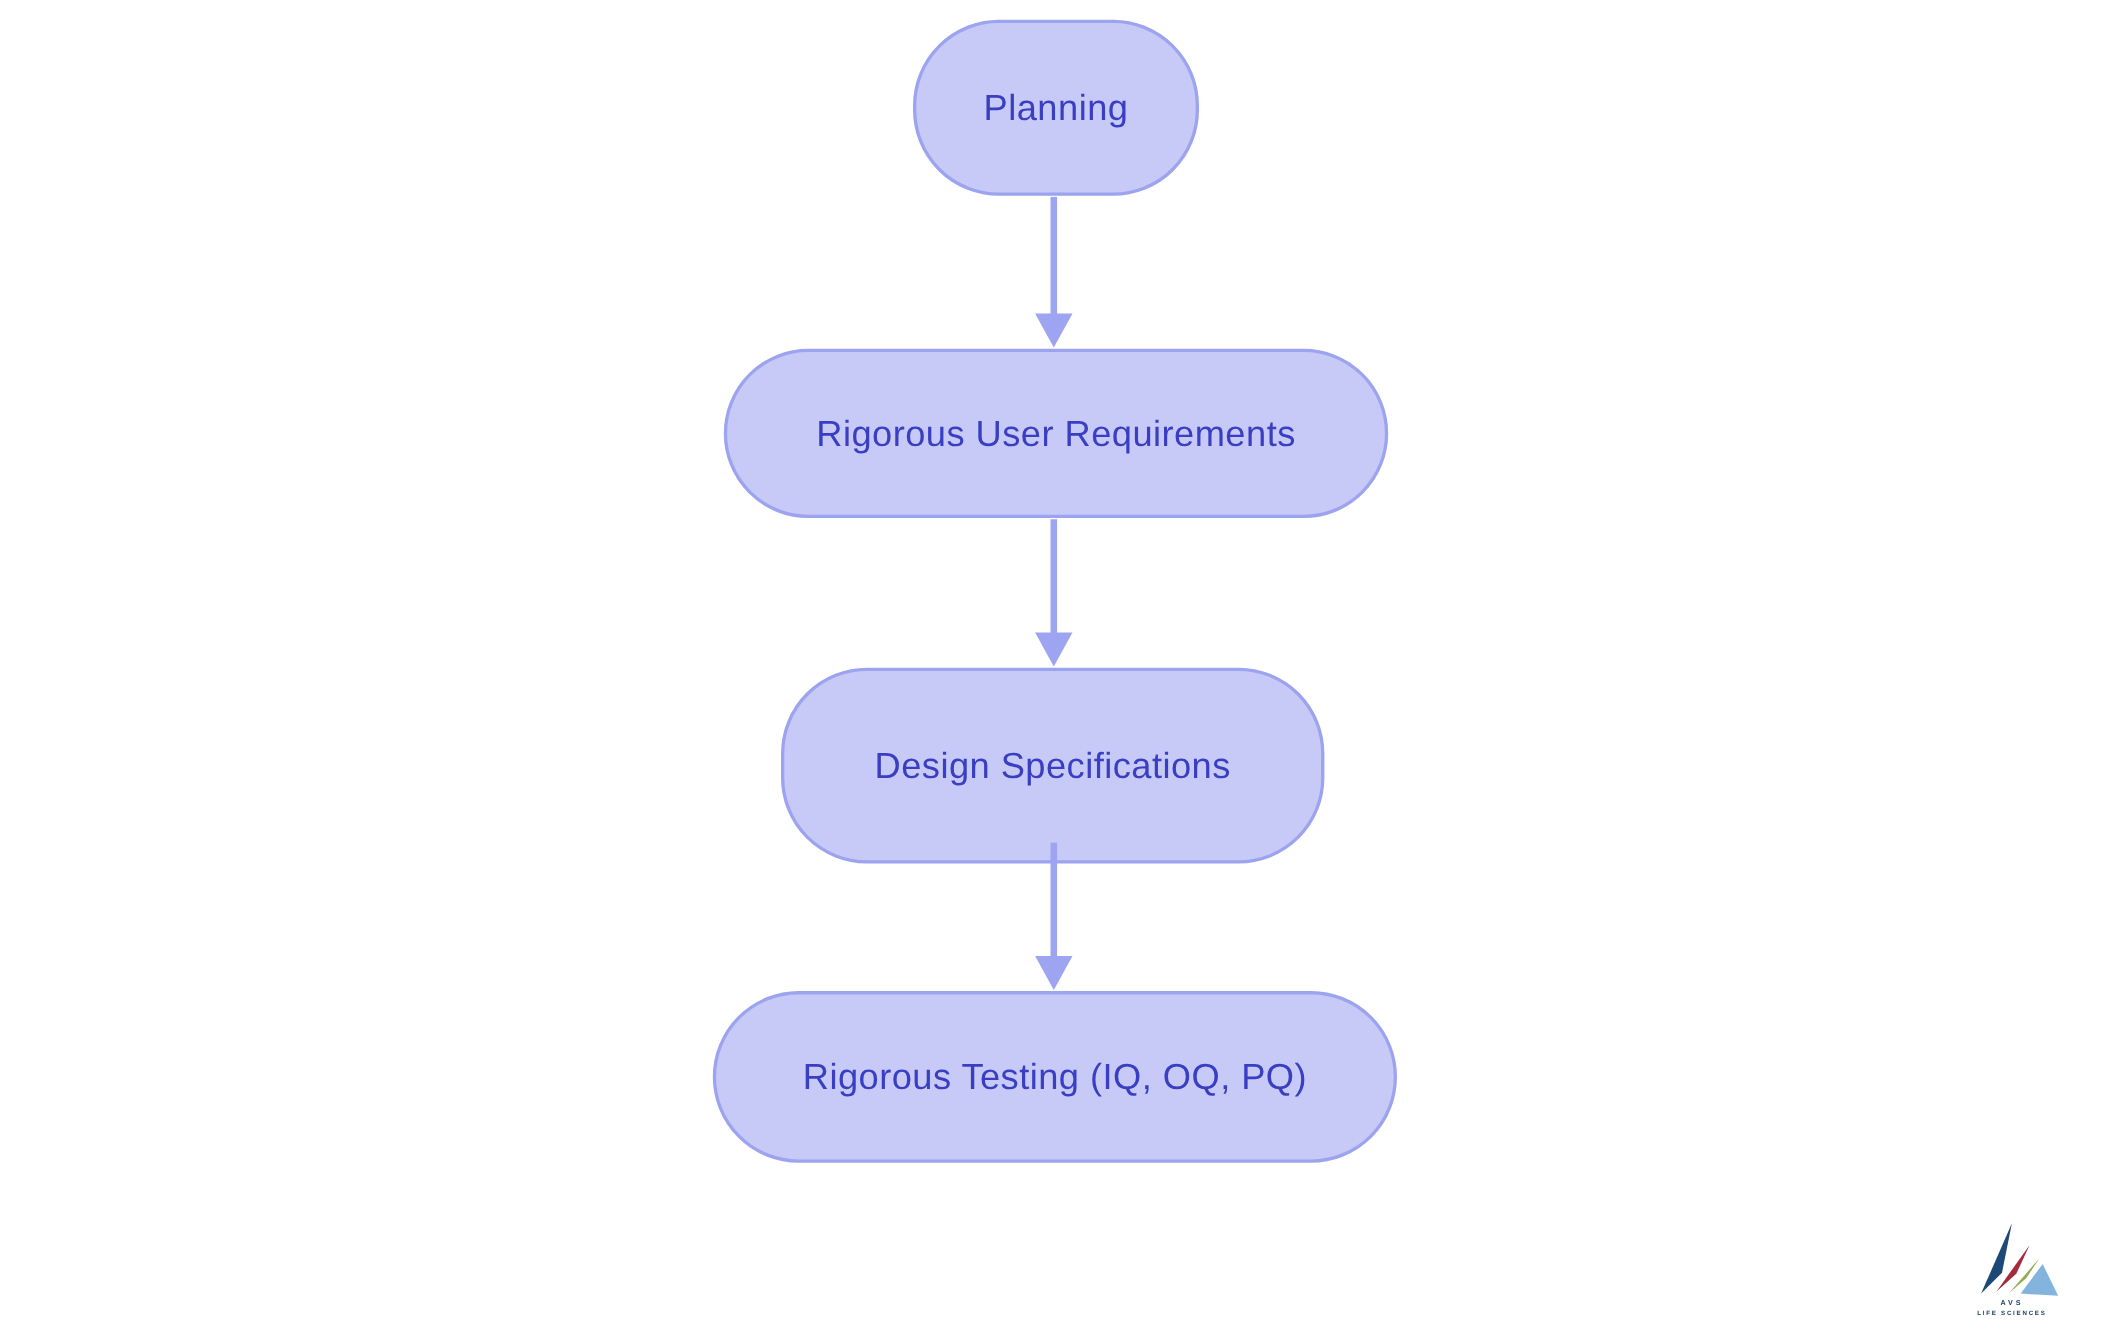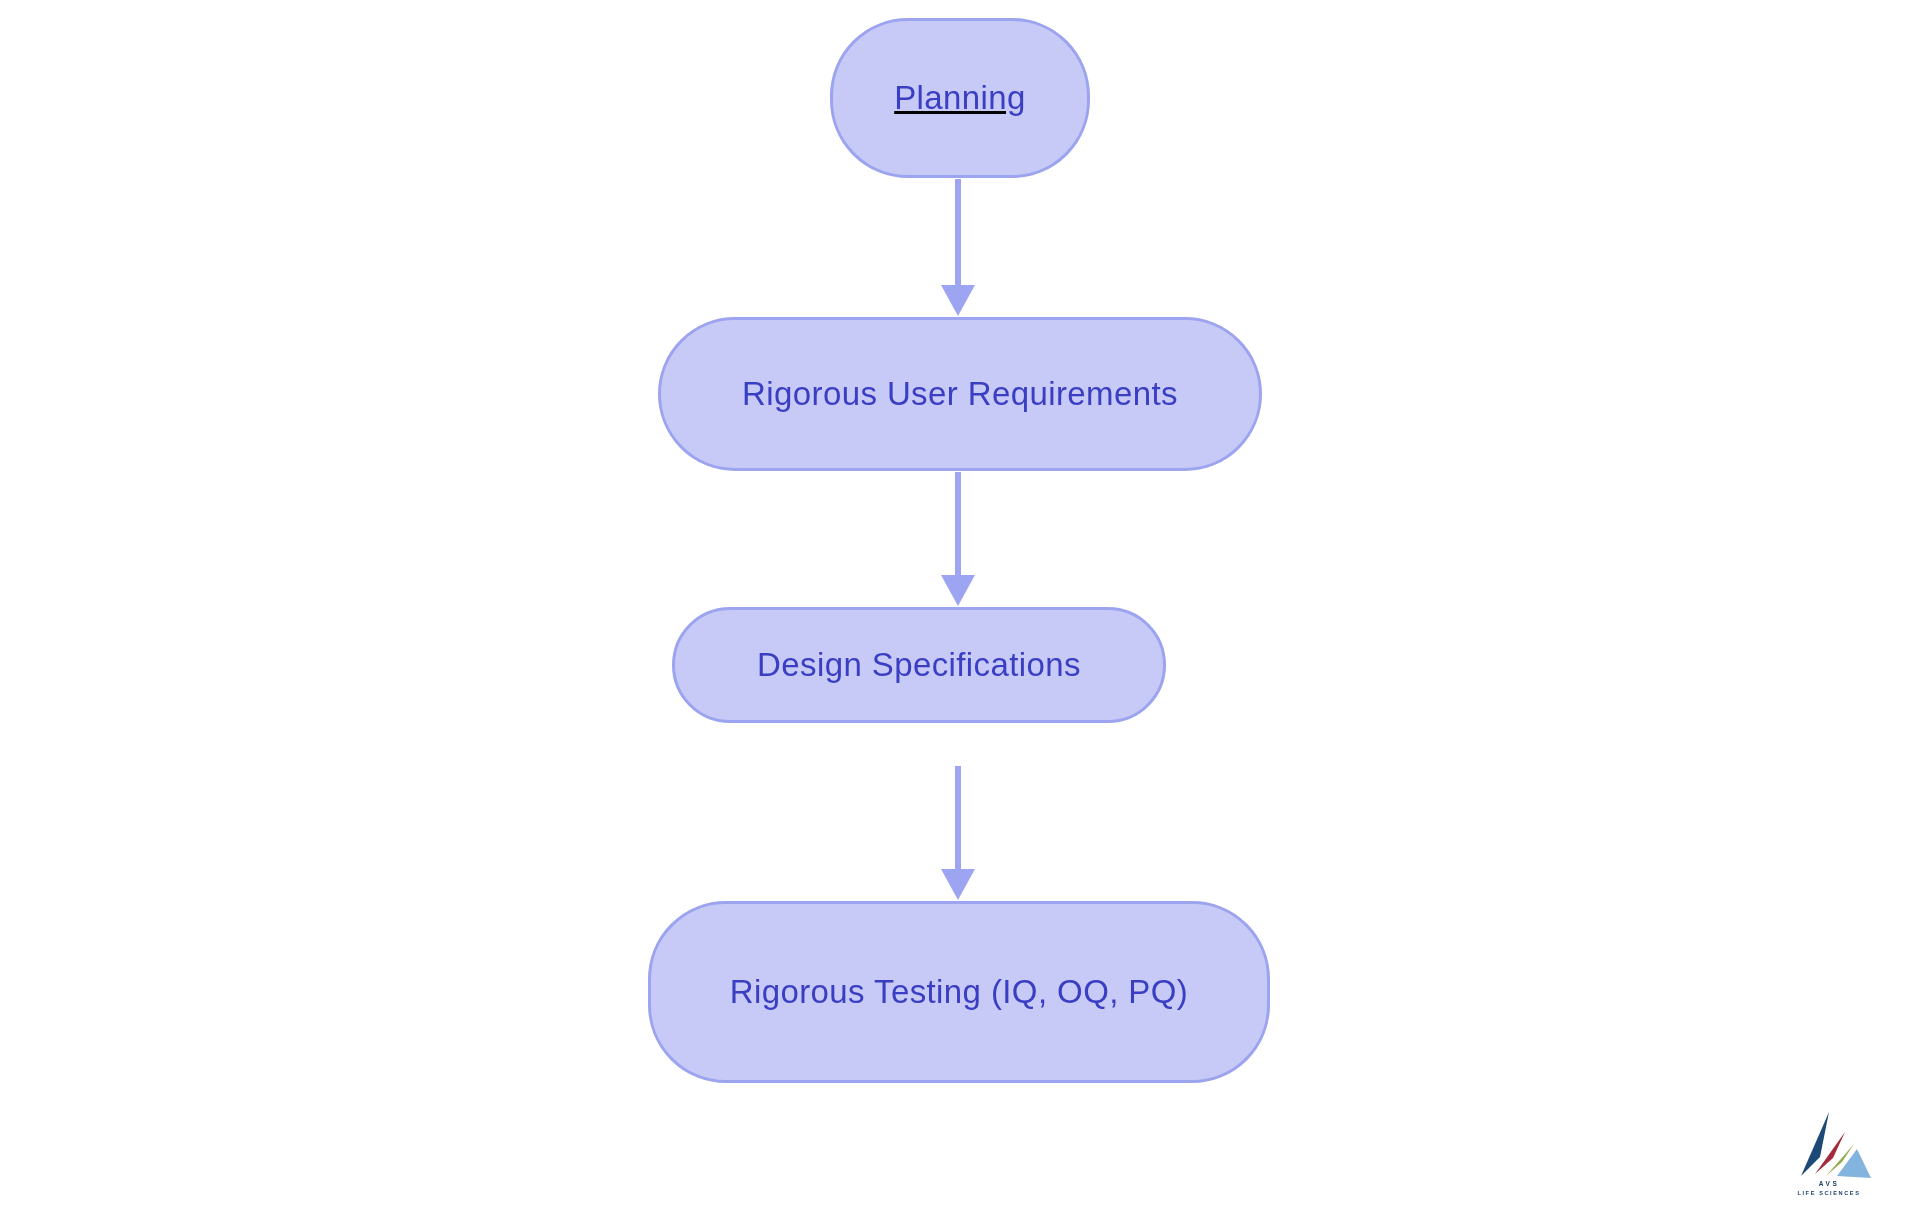--- a/index.html
+++ b/index.html
@@ -29,24 +29,24 @@
     justify-content: center;
     text-align: center;
   }
   .flow-node .node-label {
     color: #3a3ec2;
     font-size: 33px;
     letter-spacing: 0.4px;
     line-height: 1.2;
     white-space: nowrap;
   }
-  #node-planning       { left: 830px; top: 18px;  width: 260px; height: 160px; text-decoration: underline; }
+  #node-planning       { left: 830px; top: 18px;  width: 260px; height: 160px; }
   #node-requirements   { left: 658px; top: 317px; width: 604px; height: 154px; }
-  #node-design         { left: 672px; top: 607px; width: 494px; height: 116px; }
-  #node-testing        { left: 648px; top: 901px; width: 622px; height: 182px; }
+  #node-design         { left: 710px; top: 607px; width: 494px; height: 178px; }
+  #node-testing        { left: 648px; top: 901px; width: 622px; height: 156px; }
 
   .arrow-layer {
     position: absolute;
     inset: 0;
     pointer-events: none;
   }
   .arrow-stem { stroke: #9da4f2; stroke-width: 6; }
   .arrow-head { fill: #9da4f2; }
 
   .brand-logo {

